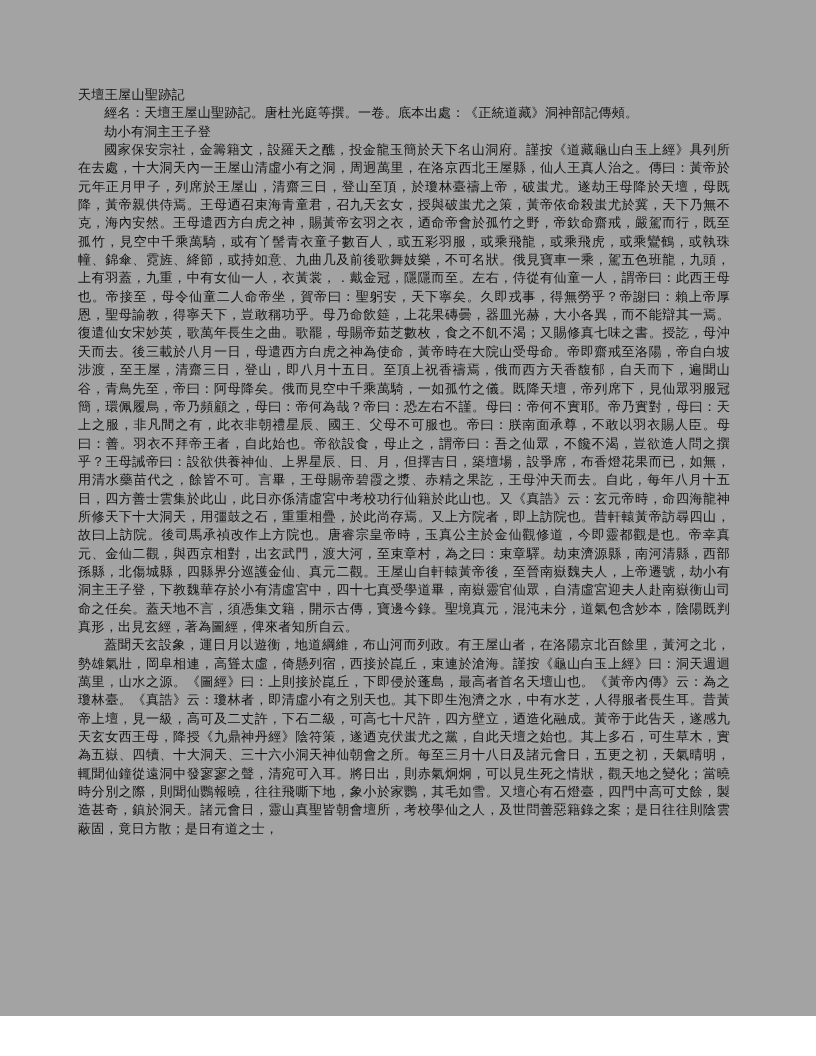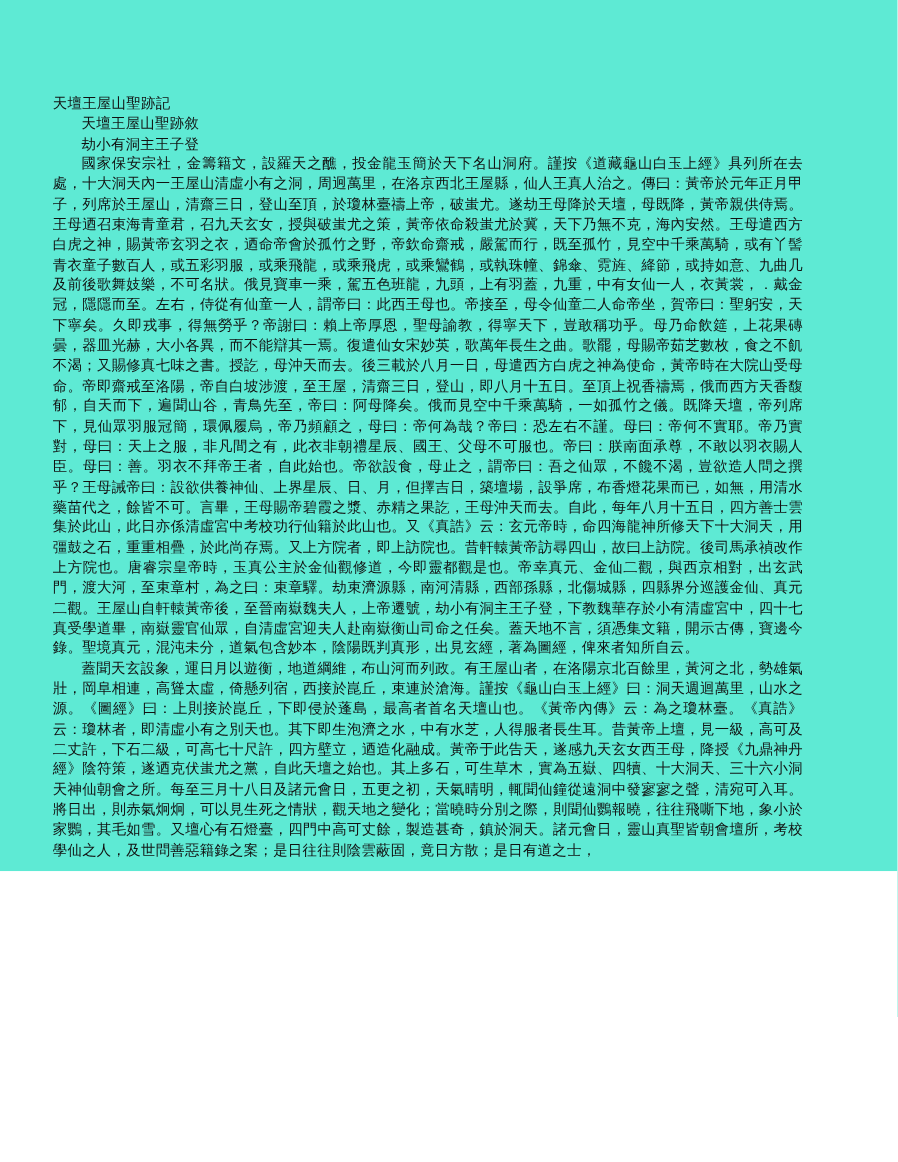--- a/index.html
+++ b/index.html
@@ -7,25 +7,25 @@
     margin: 0;
     padding: 0;
     background: #ffffff;
   }
   body {
     font-family: "DejaVu Serif", "Liberation Serif", serif;
     color: #000000;
   }
   #page {
     width: 816px;
-    height: 792px;
+    height: 1016px;
     position: relative;
-    background: #5eead4;
+    background: #a3a3a3;
     box-sizing: border-box;
-    padding: 86px 86px 86px 48px;
+    padding: 86px 86px 86px 78px;
     overflow: hidden;
   }
   .doc {
     font-size: 13.1px;
     line-height: 18.35px;
     text-align: justify;
     text-justify: inter-character;
     letter-spacing: 0.02em;
     color: #111111;
   }
@@ -58,22 +58,22 @@
   }
 </style>
 </head>
 <body>
 
 <div id="page">
   <div class="doc">
 
     <p class="title-line">天壇王屋山聖跡記</p>
 
+    <p class="sub-line-full">經名：天壇王屋山聖跡記。唐杜光庭等撰。一卷。底本出處：《正統道藏》洞神部記傳頰。</p>
 
-    <p class="sub-line">天壇王屋山聖跡敘</p>
 
     <p class="sub-line">劫小有洞主王子登</p>
 
     <p class="para">國家保安宗社，金籌籍文，設羅天之醮，投金龍玉簡於天下名山洞府。謹按《道藏龜山白玉上經》具列所在去處，十大洞天內一王屋山清虛小有之洞，周迥萬里，在洛京西北王屋縣，仙人王真人治之。傳曰：黃帝於元年正月甲子，列席於王屋山，清齋三日，登山至頂，於瓊林臺禱上帝，破蚩尤。遂劫王母降於天壇，母既降，黃帝親供侍焉。王母迺召束海青童君，召九天玄女，授與破蚩尤之策，黃帝依命殺蚩尤於冀，天下乃無不克，海內安然。王母遣西方白虎之神，賜黃帝玄羽之衣，迺命帝會於孤竹之野，帝欽命齋戒，嚴駕而行，既至孤竹，見空中千乘萬騎，或有丫髻青衣童子數百人，或五彩羽服，或乘飛龍，或乘飛虎，或乘鸞鶴，或執珠幢、錦傘、霓旌、絳節，或持如意、九曲几及前後歌舞妓樂，不可名狀。俄見寶車一乘，駕五色班龍，九頭，上有羽蓋，九重，中有女仙一人，衣黃裳，．戴金冠，隱隱而至。左右，侍從有仙童一人，謂帝曰：此西王母也。帝接至，母令仙童二人命帝坐，賀帝曰：聖躬安，天下寧矣。久即戎事，得無勞乎？帝謝曰：賴上帝厚恩，聖母諭教，得寧天下，豈敢稱功乎。母乃命飲筵，上花果磚曇，器皿光赫，大小各異，而不能辯其一焉。復遣仙女宋妙英，歌萬年長生之曲。歌罷，母賜帝茹芝數枚，食之不飢不渴；又賜修真七味之書。授訖，母沖天而去。後三載於八月一日，母遣西方白虎之神為使命，黃帝時在大院山受母命。帝即齋戒至洛陽，帝自白坡涉渡，至王屋，清齋三日，登山，即八月十五日。至頂上祝香禱焉，俄而西方天香馥郁，自天而下，遍聞山谷，青鳥先至，帝曰：阿母降矣。俄而見空中千乘萬騎，一如孤竹之儀。既降天壇，帝列席下，見仙眾羽服冠簡，環佩履烏，帝乃頻顧之，母曰：帝何為哉？帝曰：恐左右不謹。母曰：帝何不實耶。帝乃實對，母曰：天上之服，非凡間之有，此衣非朝禮星辰、國王、父母不可服也。帝曰：朕南面承尊，不敢以羽衣賜人臣。母曰：善。羽衣不拜帝王者，自此始也。帝欲設食，母止之，謂帝曰：吾之仙眾，不饞不渴，豈欲造人問之撰乎？王母誡帝曰：設欲供養神仙、上界星辰、日、月，但擇吉日，築壇場，設爭席，布香燈花果而已，如無，用清水藥苗代之，餘皆不可。言畢，王母賜帝碧霞之漿、赤精之果訖，王母沖天而去。自此，每年八月十五日，四方善士雲集於此山，此日亦係清虛宮中考校功行仙籍於此山也。又《真誥》云：玄元帝時，命四海龍神所修天下十大洞天，用彊鼓之石，重重相疊，於此尚存焉。又上方院者，即上訪院也。昔軒轅黃帝訪尋四山，故曰上訪院。後司馬承禎改作上方院也。唐睿宗皇帝時，玉真公主於金仙觀修道，今即靈都觀是也。帝幸真元、金仙二觀，與西京相對，出玄武門，渡大河，至束章村，為之曰：束章驛。劫束濟源縣，南河清縣，西部孫縣，北傷城縣，四縣界分巡護金仙、真元二觀。王屋山自軒轅黃帝後，至晉南嶽魏夫人，上帝遷號，劫小有洞主王子登，下教魏華存於小有清虛宮中，四十七真受學道畢，南嶽靈官仙眾，自清虛宮迎夫人赴南嶽衡山司命之任矣。蓋天地不言，須憑集文籍，開示古傳，寶邊今錄。聖境真元，混沌未分，道氣包含妙本，陰陽既判真形，出見玄經，著為圖經，俾來者知所自云。</p>
 
     <p class="para">蓋聞天玄設象，運日月以遊衡，地道綱維，布山河而列政。有王屋山者，在洛陽京北百餘里，黃河之北，勢雄氣壯，岡阜相連，高聳太虛，倚懸列宿，西接於崑丘，束連於滄海。謹按《龜山白玉上經》曰：洞天週迴萬里，山水之源。《圖經》曰：上則接於崑丘，下即侵於蓬島，最高者首名天壇山也。《黃帝內傳》云：為之瓊林臺。《真誥》云：瓊林者，即清虛小有之別天也。其下即生泡濟之水，中有水芝，人得服者長生耳。昔黃帝上壇，見一級，高可及二丈許，下石二級，可高七十尺許，四方壁立，迺造化融成。黃帝于此告天，遂感九天玄女西王母，降授《九鼎神丹經》陰符策，遂迺克伏蚩尤之黨，自此天壇之始也。其上多石，可生草木，實為五嶽、四犢、十大洞天、三十六小洞天神仙朝會之所。每至三月十八日及諸元會日，五更之初，天氣晴明，輒聞仙鐘從遠洞中發寥寥之聲，清宛可入耳。將日出，則赤氣炯炯，可以見生死之情狀，觀天地之變化；當曉時分別之際，則聞仙鸚報曉，往往飛嘶下地，象小於家鸚，其毛如雪。又壇心有石燈臺，四門中高可丈餘，製造甚奇，鎮於洞天。諸元會日，靈山真聖皆朝會壇所，考校學仙之人，及世問善惡籍錄之案；是日往往則陰雲蔽固，竟日方散；是日有道之士，</p>
 
   </div>
 </div>
 

